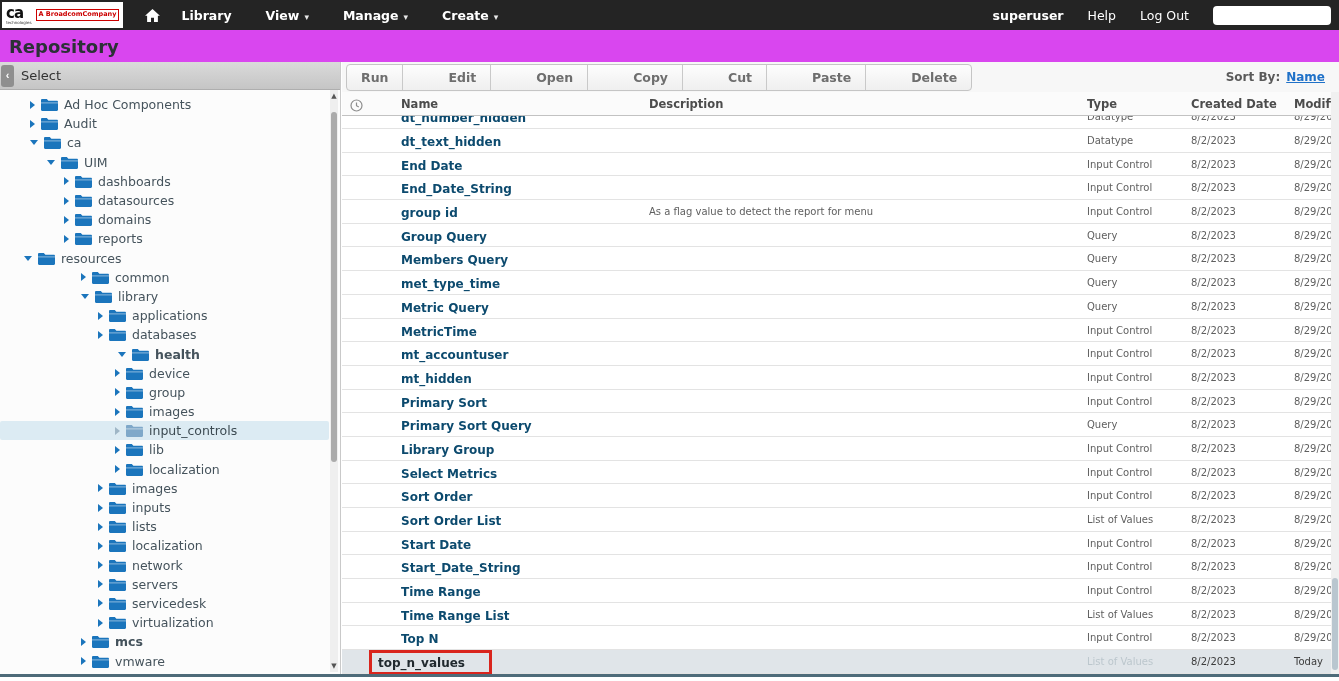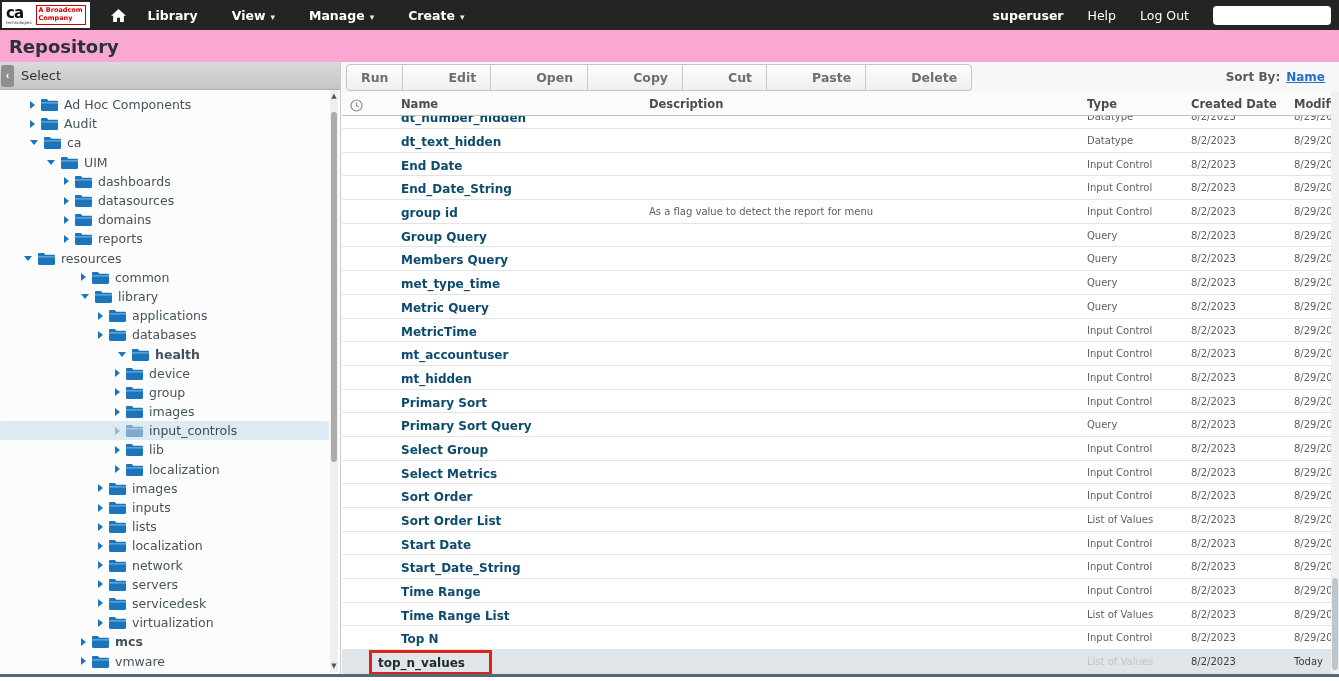--- a/index.html
+++ b/index.html
@@ -8,35 +8,35 @@
   .app { position:relative; width:1339px; height:681px; }
 
   
   .topnav { position:absolute; top:0; left:0; width:100%; height:30px; background:#242424;
     display:flex; align-items:center; }
   .logo { background:#fff; height:26px; margin-left:2px; display:flex; align-items:center;
     padding:1px 4px; gap:4px; }
   .logo-left { display:flex; flex-direction:column; line-height:1; }
   .logo-ca { font-size:15px; font-weight:800; color:#111; letter-spacing:-1px; }
   .logo-tech { font-size:4px; color:#333; }
-  .logo-right { border:1px solid #cc0000; padding:1px 2px; display:flex; flex-direction:column;
+  .logo-right { border:1px solid #cc0000; padding:1px 2px; display:flex; flex-direction:row;
     line-height:1.2; }
   .logo-right span { font-size:6.5px; color:#cc0000; font-weight:700; }
   .home { margin-left:14px; width:30px; display:flex; justify-content:center; cursor:pointer; }
   #nav-items { display:flex; align-items:center; margin-left:14px; gap:34px; }
   .nav-item { color:#fff; font-size:12.5px; font-weight:600; cursor:pointer; white-space:nowrap; }
   .caret { font-size:9px; color:#e8e8e8; margin-left:5px; }
   .nav-right { margin-left:auto; display:flex; align-items:center; gap:24px; padding-right:8px; }
   .nav-right span { color:#fff; font-size:12.5px; cursor:pointer; }
   .user { font-weight:700; }
   .search-input { width:118px; height:19px; border:none; border-radius:4px; background:#fff;
     outline:none; font-size:12px; padding:0 6px; }
 
   
-  .page-head { position:absolute; top:30px; left:0; width:100%; height:32px; background:#f9a8d4; }
+  .page-head { position:absolute; top:30px; left:0; width:100%; height:32px; background:#d946ef; }
   .page-head h1 { font-size:18px; font-weight:700; color:#2b3136; padding:6px 0 0 9px; }
 
   
   .main { position:absolute; top:62px; left:0; width:1339px; height:612px; }
 
   
   .folders { position:absolute; left:0; top:0; width:341px; height:612px; background:#fcfcfc;
     border-right:1px solid #c9c9c9; }
   .folders-head { height:28px; background:linear-gradient(#dadada,#c5c5c5);
     border-bottom:1px solid #aeaeae; display:flex; align-items:center; }
@@ -525,21 +525,21 @@
             <span class="cell c-mod rdate">8/29/2022</span>
           </div>
           <div class="row">
             <span class="cell c-name"><a class="rname">Primary Sort Query</a></span>
             <span class="cell c-desc rdesc"></span>
             <span class="cell c-type rtype">Query</span>
             <span class="cell c-created rdate">8/2/2023</span>
             <span class="cell c-mod rdate">8/29/2022</span>
           </div>
           <div class="row">
-            <span class="cell c-name"><a class="rname">Select Group</a></span>
+            <span class="cell c-name"><a class="rname">Library Group</a></span>
             <span class="cell c-desc rdesc"></span>
             <span class="cell c-type rtype">Input Control</span>
             <span class="cell c-created rdate">8/2/2023</span>
             <span class="cell c-mod rdate">8/29/2022</span>
           </div>
           <div class="row">
             <span class="cell c-name"><a class="rname">Select Metrics</a></span>
             <span class="cell c-desc rdesc"></span>
             <span class="cell c-type rtype">Input Control</span>
             <span class="cell c-created rdate">8/2/2023</span>

